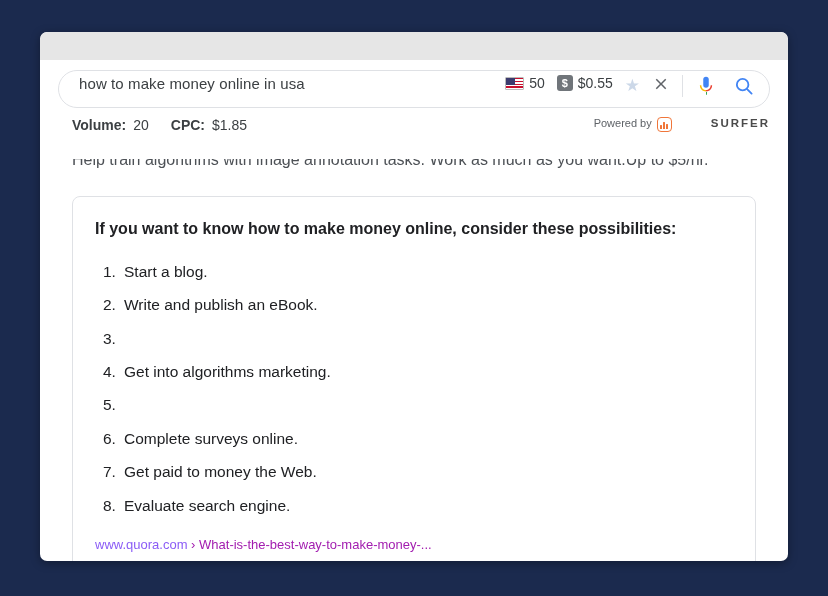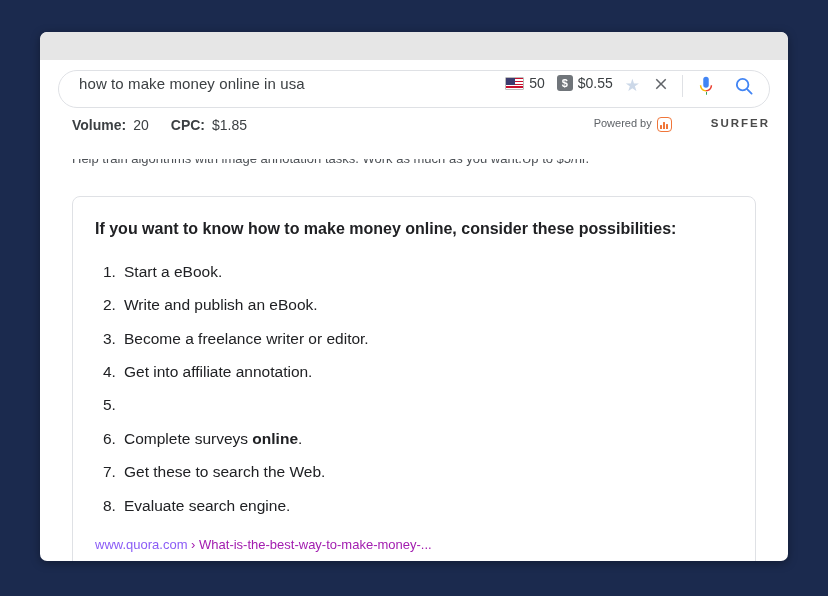--- a/index.html
+++ b/index.html
@@ -182,21 +182,21 @@
     position: relative;
     padding: 0 18px;
     height: 403px;
     overflow: hidden;
   }
 
   .clipped-ad {
     position: absolute;
     top: -7px;
     left: 32px;
-    font-size: 13px;
+    font-size: 16px;
     color: #4d5156;
     white-space: nowrap;
   }
 
   
   .snippet-card {
     margin-top: 38px;
     margin-left: 14px;
     margin-right: 14px;
     border: 1px solid #dfe1e5;
@@ -219,21 +219,21 @@
     padding: 0;
   }
   .snippet-list li {
     display: flex;
     font-size: 15.5px;
     color: #202124;
     line-height: 1.45;
     margin-bottom: 11px;
   }
   .li-num { width: 21px; flex: none; }
-  .li-text b { font-weight: bold; }
+  .li-text b { font-weight: normal; }
 
   .result-url {
     margin-top: 20px;
     font-size: 13px;
     color: #4d5156;
     white-space: nowrap;
     overflow: hidden;
   }
   .result-url .domain { color: #8b5cf6; }
   .result-url .crumb { color: #a21caf; }
@@ -317,44 +317,43 @@
 
     <div class="clipped-ad">Help train algorithms with image annotation tasks. Work as much as you want.Up to $5/hr.</div>
 
     <div class="snippet-card">
 
       <div class="snippet-heading">If you want to know how to make money online, consider these possibilities:</div>
 
       <ul class="snippet-list" id="snippet-list">
           <li>
             <span class="li-num">1.</span>
-            <span class="li-text">Start a eBook.</span>
+            <span class="li-text">Start a blog.</span>
           </li>
           <li>
             <span class="li-num">2.</span>
             <span class="li-text">Write and publish an eBook.</span>
           </li>
           <li>
             <span class="li-num">3.</span>
-            <span class="li-text">Become a freelance writer or editor.</span>
           </li>
           <li>
             <span class="li-num">4.</span>
-            <span class="li-text">Get into affiliate annotation.</span>
+            <span class="li-text">Get into algorithms marketing.</span>
           </li>
           <li>
             <span class="li-num">5.</span>
           </li>
           <li>
             <span class="li-num">6.</span>
             <span class="li-text">Complete surveys <b>online</b>.</span>
           </li>
           <li>
             <span class="li-num">7.</span>
-            <span class="li-text">Get these to search the Web.</span>
+            <span class="li-text">Get paid to money the Web.</span>
           </li>
           <li>
             <span class="li-num">8.</span>
             <span class="li-text">Evaluate search engine.</span>
           </li>
         </ul>
 
       <div class="result-url">
         <span class="domain">www.quora.com</span>
         <span class="crumb">› What-is-the-best-way-to-make-money-...</span>

